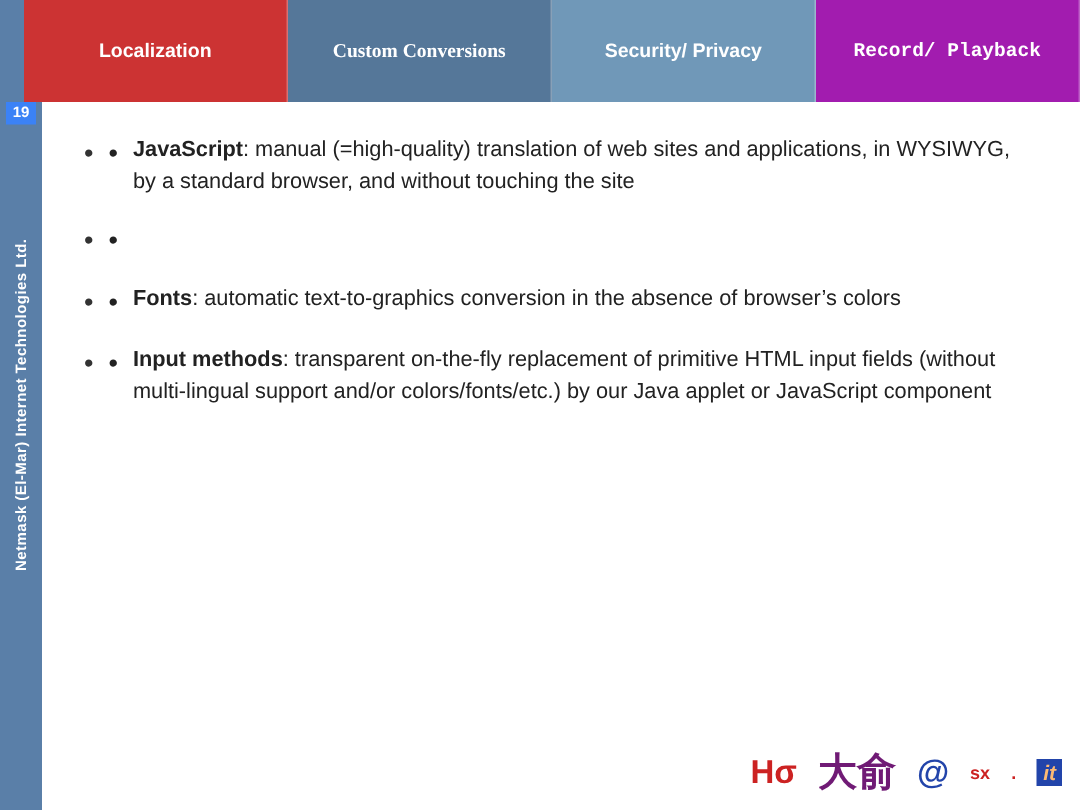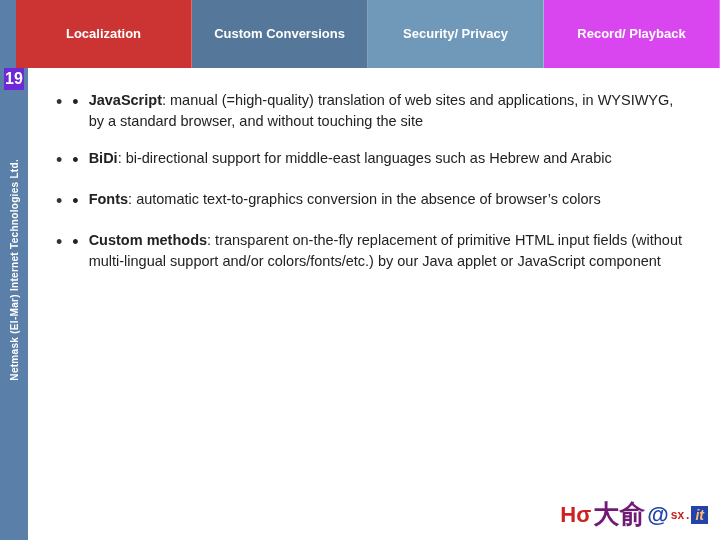--- a/index.html
+++ b/index.html
@@ -61,39 +61,41 @@
     }
 
     .nav-tab.localization {
       background: #cc3333;
       color: white;
       font-size: 13px;
     }
 
     .nav-tab.custom-conv {
       background: #557799;
+      font-family: Liberation Serif, serif;
     }
 
     .nav-tab.security {
       background: #7098b8;
     }
 
     .nav-tab.record {
-      background: #d946ef;
+      background: #a21caf;
+      font-family: Liberation Mono, monospace;
     }
 
     
     .slide-number {
       position: absolute;
       left: 4px;
       top: 68px;
       color: white;
-      font-size: 16px;
-      font-weight: bold;
-      background: #6d28d9;
+      font-size: 10px;
+      font-weight: bold;
+      background: #3b82f6;
       width: 20px;
       text-align: center;
       padding: 2px 0;
     }
 
     
     .content-area {
       position: absolute;
       top: 68px;
       left: 28px;
@@ -131,21 +133,21 @@
       color: #222;
     }
 
     
     .bottom-logo {
       position: absolute;
       bottom: 8px;
       right: 12px;
       display: flex;
       align-items: center;
-      gap: 2px;
+      gap: 14px;
       font-size: 20px;
       font-weight: bold;
     }
 
     .logo-he {
       color: #cc2222;
       font-size: 22px;
     }
     .logo-large {
       color: #701a75;
@@ -204,29 +206,28 @@
   </div>
 
   <div class="content-area">
     <ul class="bullet-list">
       <li style="list-style: none; display: flex; align-items: flex-start;">
         <span style="font-size:18px;margin-right:10px;margin-top:-1px;flex-shrink:0;">•</span>
         <span><strong>JavaScript</strong><span>: manual (=high-quality) translation of web sites and applications, in WYSIWYG, by a standard browser, and without touching the site</span></span>
       </li>
       <li style="list-style: none; display: flex; align-items: flex-start;">
         <span style="font-size:18px;margin-right:10px;margin-top:-1px;flex-shrink:0;">•</span>
-        <span><strong>BiDi</strong><span>: bi-directional support for middle-east languages such as Hebrew and Arabic</span></span>
       </li>
       <li style="list-style: none; display: flex; align-items: flex-start;">
         <span style="font-size:18px;margin-right:10px;margin-top:-1px;flex-shrink:0;">•</span>
         <span><strong>Fonts</strong><span>: automatic text-to-graphics conversion in the absence of browser’s colors</span></span>
       </li>
       <li style="list-style: none; display: flex; align-items: flex-start;">
         <span style="font-size:18px;margin-right:10px;margin-top:-1px;flex-shrink:0;">•</span>
-        <span><strong>Custom methods</strong><span>: transparent on-the-fly replacement of primitive HTML input fields (without multi-lingual support and/or colors/fonts/etc.) by our Java applet or JavaScript component</span></span>
+        <span><strong>Input methods</strong><span>: transparent on-the-fly replacement of primitive HTML input fields (without multi-lingual support and/or colors/fonts/etc.) by our Java applet or JavaScript component</span></span>
       </li>
     </ul>
 
     <div class="bottom-logo">
       <span class="logo-he">Нσ</span>
       <span class="logo-large">大俞</span>
       <span class="logo-at">@</span>
       <span class="logo-domain">sx</span>
       <span class="logo-domain">.</span>
       <span class="logo-it">it</span>

